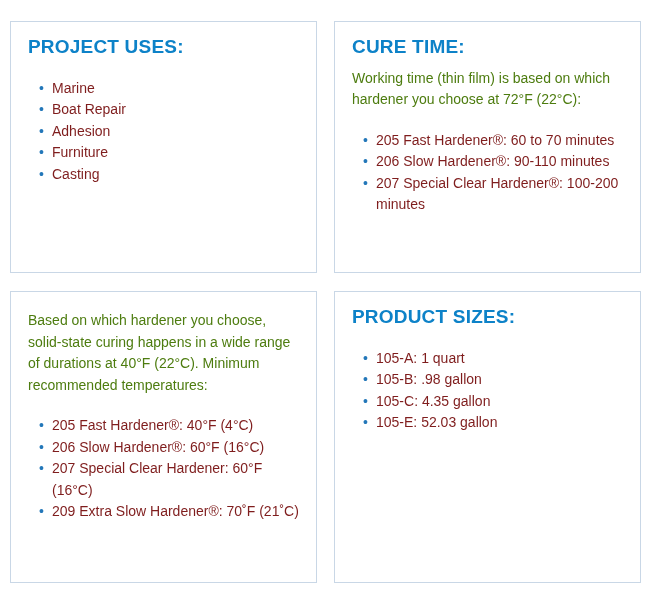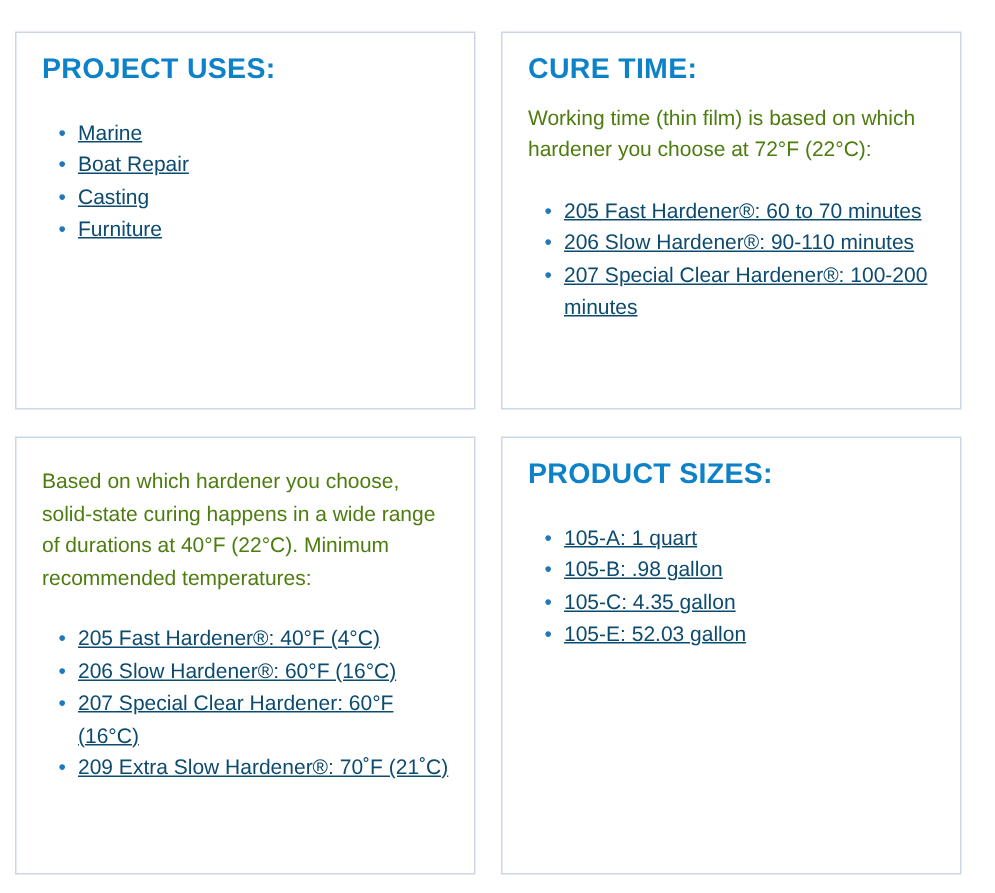--- a/index.html
+++ b/index.html
@@ -47,22 +47,21 @@
     color: #4d7c0f;
     margin: 4px 0 9px 0;
   }
   .card p.intro:empty { display: none; }
   .card ul {
     list-style: none;
     margin: 19px 0 0 11px;
     padding: 0;
     font-size: 14px;
     line-height: 21.5px;
-    color: #0c4a6e;
-    text-decoration: underline;
+    color: #7f1d1d;
   }
   .card ul li {
     position: relative;
     padding-left: 13px;
   }
   .card ul li::before {
     content: "\2022";
     position: absolute;
     left: 0;
     top: 0;
@@ -75,22 +74,23 @@
 
 <div class="page">
   <div class="grid">
 
     <article class="card">
       <h2>PROJECT USES:</h2>
 
       <ul>
           <li>Marine</li>
           <li>Boat Repair</li>
+          <li>Adhesion</li>
+          <li>Furniture</li>
           <li>Casting</li>
-          <li>Furniture</li>
         </ul>
     </article>
 
     <article class="card">
       <h2>CURE TIME:</h2>
       <p class="intro">Working time (thin film) is based on which hardener you choose at 72°F (22°C):</p>
       <ul>
           <li>205 Fast Hardener®: 60 to 70 minutes</li>
           <li>206 Slow Hardener®: 90-110 minutes</li>
           <li>207 Special Clear Hardener®: 100-200 minutes</li>

